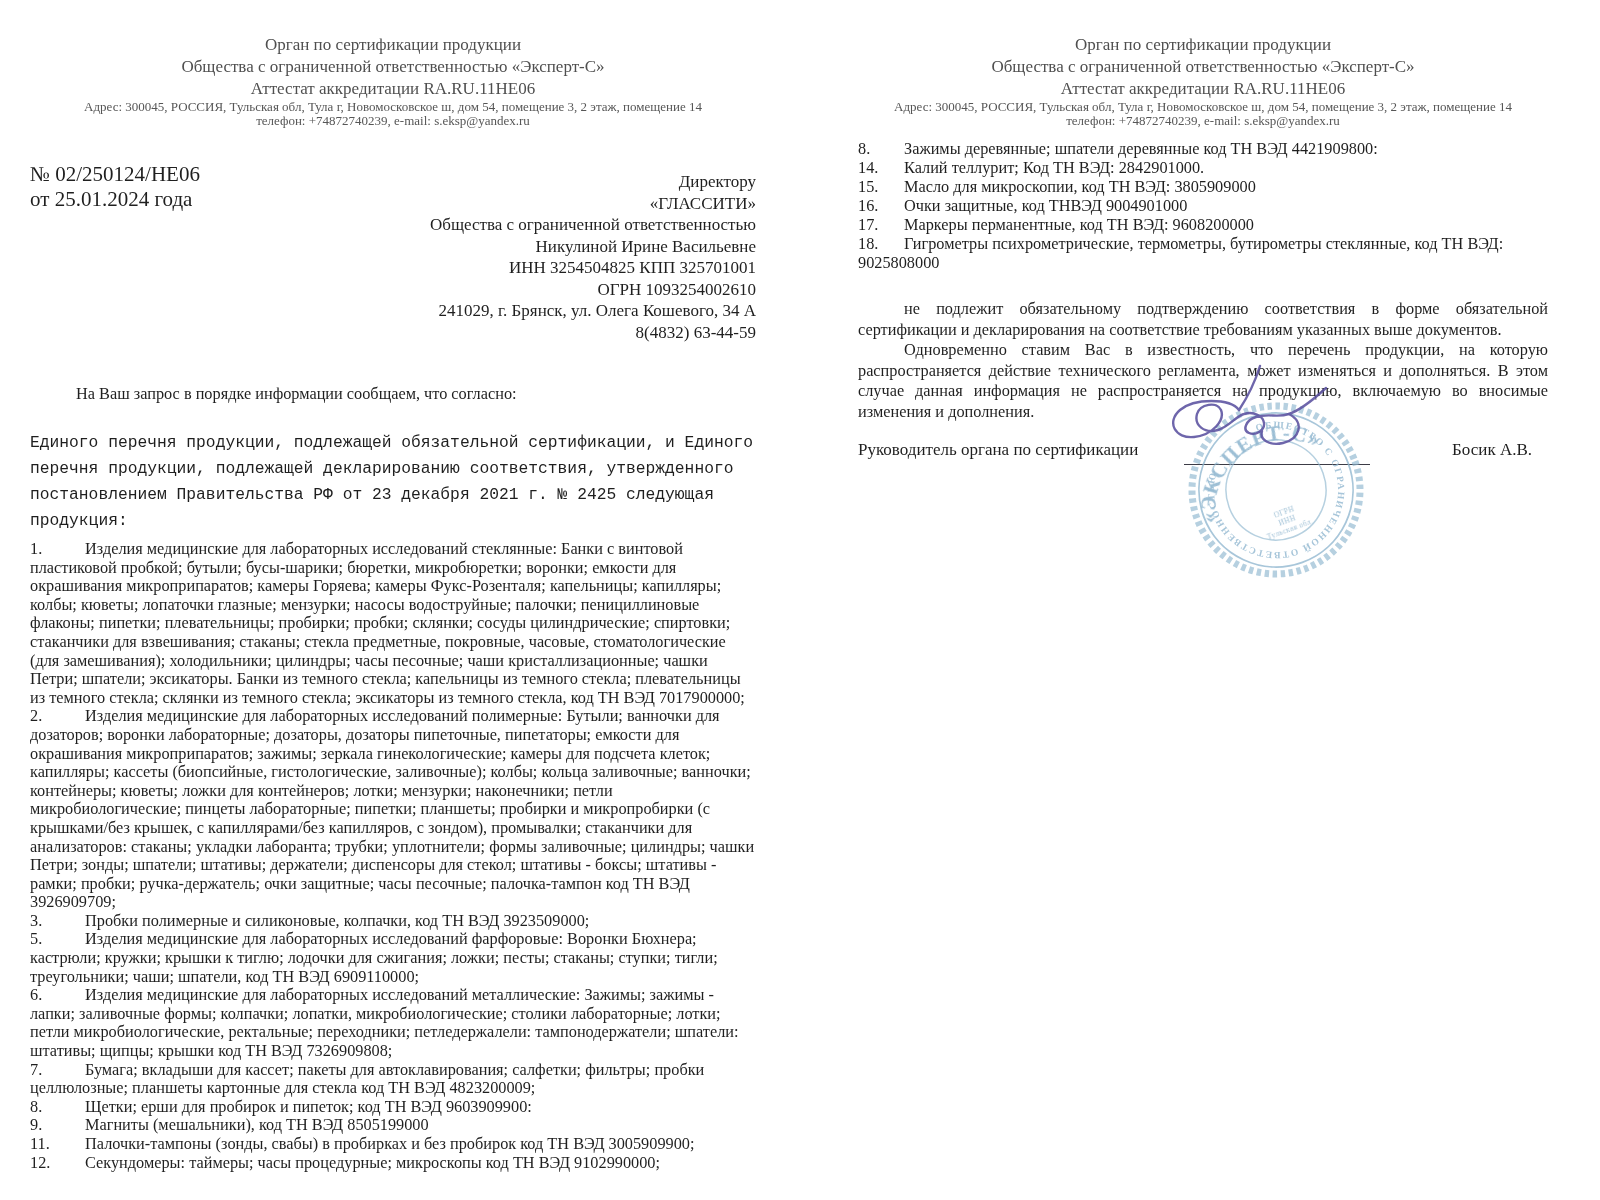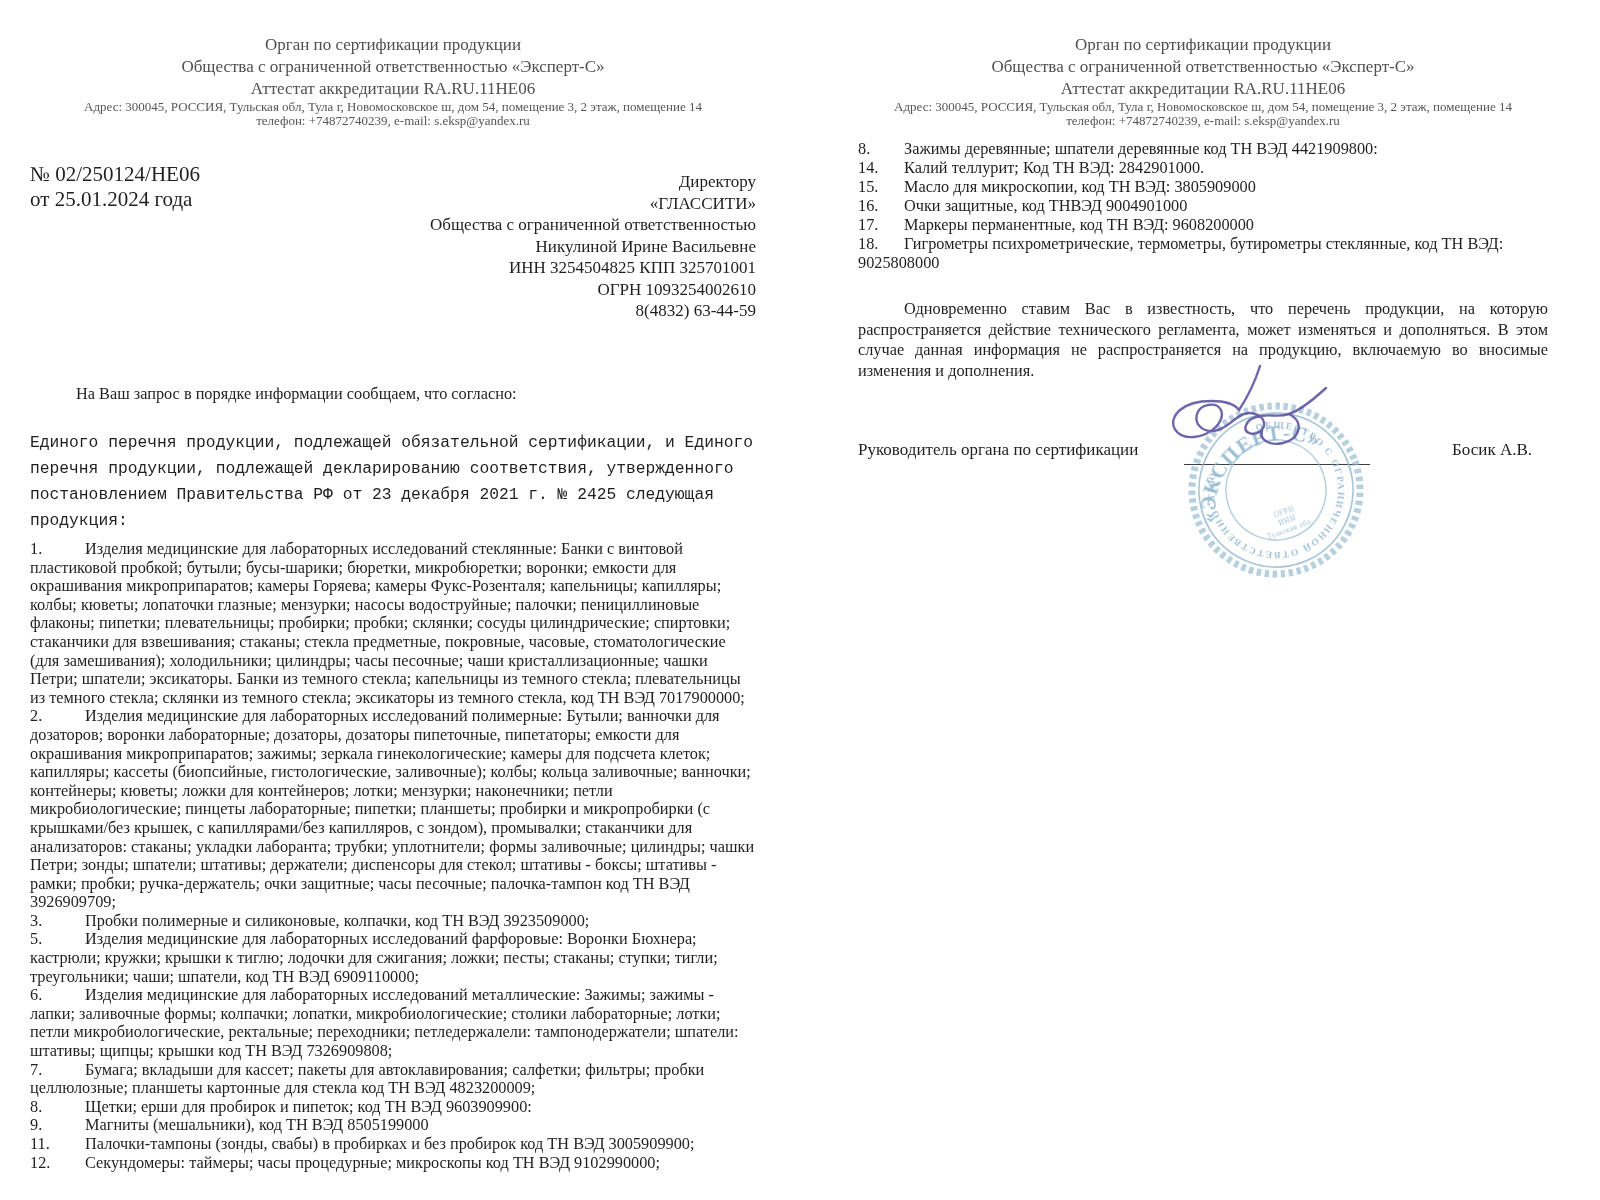--- a/index.html
+++ b/index.html
@@ -80,20 +80,21 @@
     <div>от 25.01.2024 года</div>
   </div>
 
   <div class="recipient">
     <div>Директору</div>
     <div>«ГЛАССИТИ»</div>
     <div>Общества с ограниченной ответственностью</div>
     <div>Никулиной Ирине Васильевне</div>
     <div>ИНН 3254504825 КПП 325701001</div>
     <div>ОГРН 1093254002610</div>
+    <div>241029, г. Брянск, ул. Олега Кошевого, 34 А</div>
     <div>8(4832) 63-44-59</div>
   </div>
 
   <div class="body-left">
     <p class="salutation">На Ваш запрос в порядке информации сообщаем, что согласно:</p>
     <p class="intro">Единого перечня продукции, подлежащей обязательной сертификации, и Единого перечня продукции, подлежащей декларированию соответствия, утвержденного постановлением Правительства РФ от 23 декабря 2021 г. № 2425 следующая продукция:</p>
 
     <p class="item"><span class="inum">1.</span><span>Изделия медицинские для лабораторных исследований стеклянные: Банки с винтовой пластиковой пробкой; бутыли; бусы-шарики; бюретки, микробюретки; воронки; емкости для окрашивания микроприпаратов; камеры Горяева; камеры Фукс-Розенталя; капельницы; капилляры; колбы; кюветы; лопаточки глазные; мензурки; насосы водоструйные; палочки; пенициллиновые флаконы; пипетки; плевательницы; пробирки; пробки; склянки; сосуды цилиндрические; спиртовки; стаканчики для взвешивания; стаканы; стекла предметные, покровные, часовые, стоматологические (для замешивания); холодильники; цилиндры; часы песочные; чаши кристаллизационные; чашки Петри; шпатели; эксикаторы. Банки из темного стекла; капельницы из темного стекла; плевательницы из темного стекла; склянки из темного стекла; эксикаторы из темного стекла, код ТН ВЭД 7017900000;</span></p>
     <p class="item"><span class="inum">2.</span><span>Изделия медицинские для лабораторных исследований полимерные: Бутыли; ванночки для дозаторов; воронки лабораторные; дозаторы, дозаторы пипеточные, пипетаторы; емкости для окрашивания микроприпаратов; зажимы; зеркала гинекологические; камеры для подсчета клеток; капилляры; кассеты (биопсийные, гистологические, заливочные); колбы; кольца заливочные; ванночки; контейнеры; кюветы; ложки для контейнеров; лотки; мензурки; наконечники; петли микробиологические; пинцеты лабораторные; пипетки; планшеты; пробирки и микропробирки (с крышками/без крышек, с капиллярами/без капилляров, с зондом), промывалки; стаканчики для анализаторов: стаканы; укладки лаборанта; трубки; уплотнители; формы заливочные; цилиндры; чашки Петри; зонды; шпатели; штативы; держатели; диспенсоры для стекол; штативы - боксы; штативы - рамки; пробки; ручка-держатель; очки защитные; часы песочные; палочка-тампон код ТН ВЭД 3926909709;</span></p>
     <p class="item"><span class="inum">3.</span><span>Пробки полимерные и силиконовые, колпачки, код ТН ВЭД 3923509000;</span></p>
@@ -120,20 +121,21 @@
   <div class="items-right">
     <p class="item"><span class="inum">8.</span><span>Зажимы деревянные; шпатели деревянные код ТН ВЭД 4421909800:</span></p>
     <p class="item"><span class="inum">14.</span><span>Калий теллурит; Код ТН ВЭД: 2842901000.</span></p>
     <p class="item"><span class="inum">15.</span><span>Масло для микроскопии, код ТН ВЭД: 3805909000</span></p>
     <p class="item"><span class="inum">16.</span><span>Очки защитные, код ТНВЭД 9004901000</span></p>
     <p class="item"><span class="inum">17.</span><span>Маркеры перманентные, код ТН ВЭД: 9608200000</span></p>
     <p class="item"><span class="inum">18.</span><span>Гигрометры психрометрические, термометры, бутирометры стеклянные, код ТН ВЭД: 9025808000</span></p>
   </div>
 
   <div class="paras-right">
+    <p class="par">не подлежит обязательному подтверждению соответствия в форме обязательной сертификации и декларирования на соответствие требованиям указанных выше документов.</p>
     <p class="par">Одновременно ставим Вас в известность, что перечень продукции, на которую распространяется действие технического регламента, может изменяться и дополняться. В этом случае данная информация не распространяется на продукцию, включаемую во вносимые изменения и дополнения.</p>
   </div>
 
   <div class="sig-row">
     <span class="sig-role">Руководитель органа по сертификации</span>
     <span class="sig-line"></span>
     <span class="sig-name">Босик А.В.</span>
   </div>
 
   <svg class="autograph" viewBox="0 0 250 110" aria-hidden="true">

